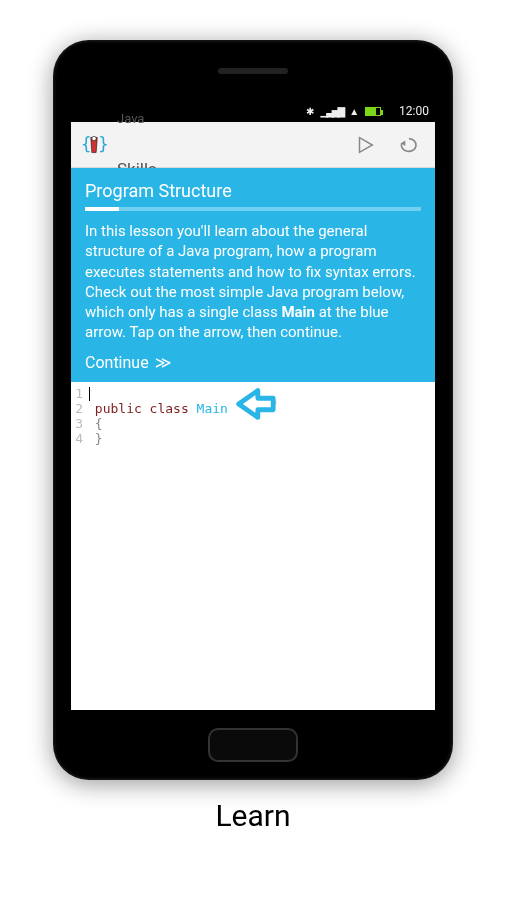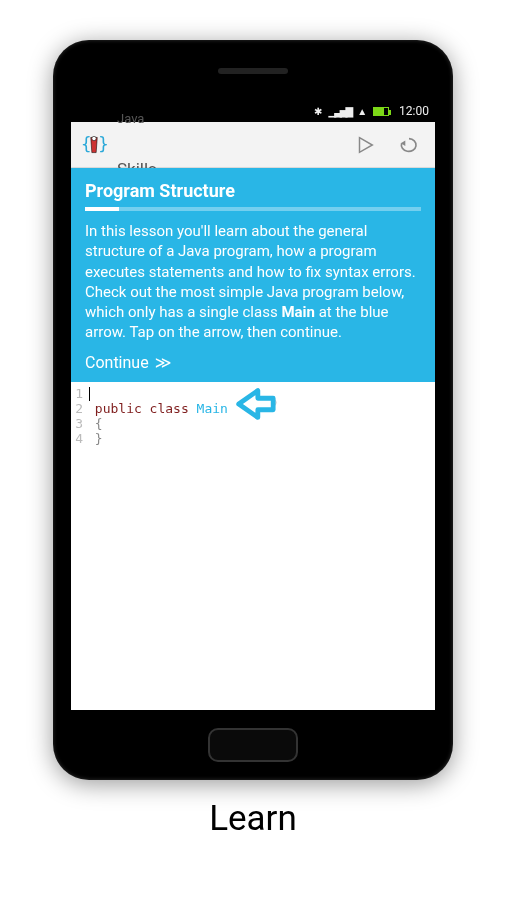--- a/index.html
+++ b/index.html
@@ -50,21 +50,21 @@
     background: #000;
     color: #eee;
     display: flex;
     align-items: center;
     justify-content: flex-end;
     font-size: 12px;
     padding: 0 6px;
     gap: 6px;
   }
   .statusbar .sig { font-size: 10px; letter-spacing: -2px; }
-  .statusbar .time { margin-left: 4px; }
+  .statusbar .time { margin-left: 12px; }
   .bt-icon::before { content: "✱"; font-size: 10px; }
   .wifi-icon::before { content: "▲"; font-size: 10px; }
   .batt {
     display:inline-block; width:16px; height:9px; border:1px solid #7cd817;
     position:relative;
   }
   .batt::after{content:"";position:absolute;right:-3px;top:2px;width:2px;height:5px;background:#7cd817;}
   .batt .fill{position:absolute;left:0;top:0;bottom:0;width:70%;background:#7cd817;}
   
   .actionbar {
@@ -89,21 +89,21 @@
     width: 36px; height: 36px; display:flex; align-items:center; justify-content:center;
     color:#777; cursor:pointer;
   }
   
   .lesson-card {
     background: #29b6e6;
     color: #fff;
     padding: 12px 14px 10px 14px;
     box-shadow: 0 2px 4px rgba(0,0,0,0.15);
   }
-  .lesson-title { font-size: 18px; font-weight: 700; margin-bottom: 6px; }
+  .lesson-title { font-size: 18px; font-weight: 400; margin-bottom: 6px; }
   .progress-track { height: 4px; background: rgba(255,255,255,0.35); width: 100%; margin-bottom: 10px;}
   .progress-fill { height: 100%; width: 10%; background: #fff; }
   .lesson-body { font-size: 15px; line-height: 1.35; }
   .lesson-body b { font-weight: 700; }
   .continue-row {
     margin-top: 10px; font-size: 16px; display:flex; align-items:flex-end; gap:6px; cursor:pointer;
   }
   
   .code-area {
     position: relative; flex: 1; background:#fff;
@@ -127,21 +127,21 @@
   }
   .pointer-arrow svg { width:100%; height:100%; }
   .eye-icon {
     position:absolute;
     left: 184px; top: 14px;
     width: 22px; height: 14px;
     color:#d0d0d0;
   }
   .caption {
     margin-top: 18px;
-    font-size: 35px;
+    font-size: 30px;
     color:#000;
     font-weight: 400;
   }
 </style>
 </head>
 <body>
 
 <div class="phone-wrap">
   <div class="speaker"></div>
   <div class="screen">

